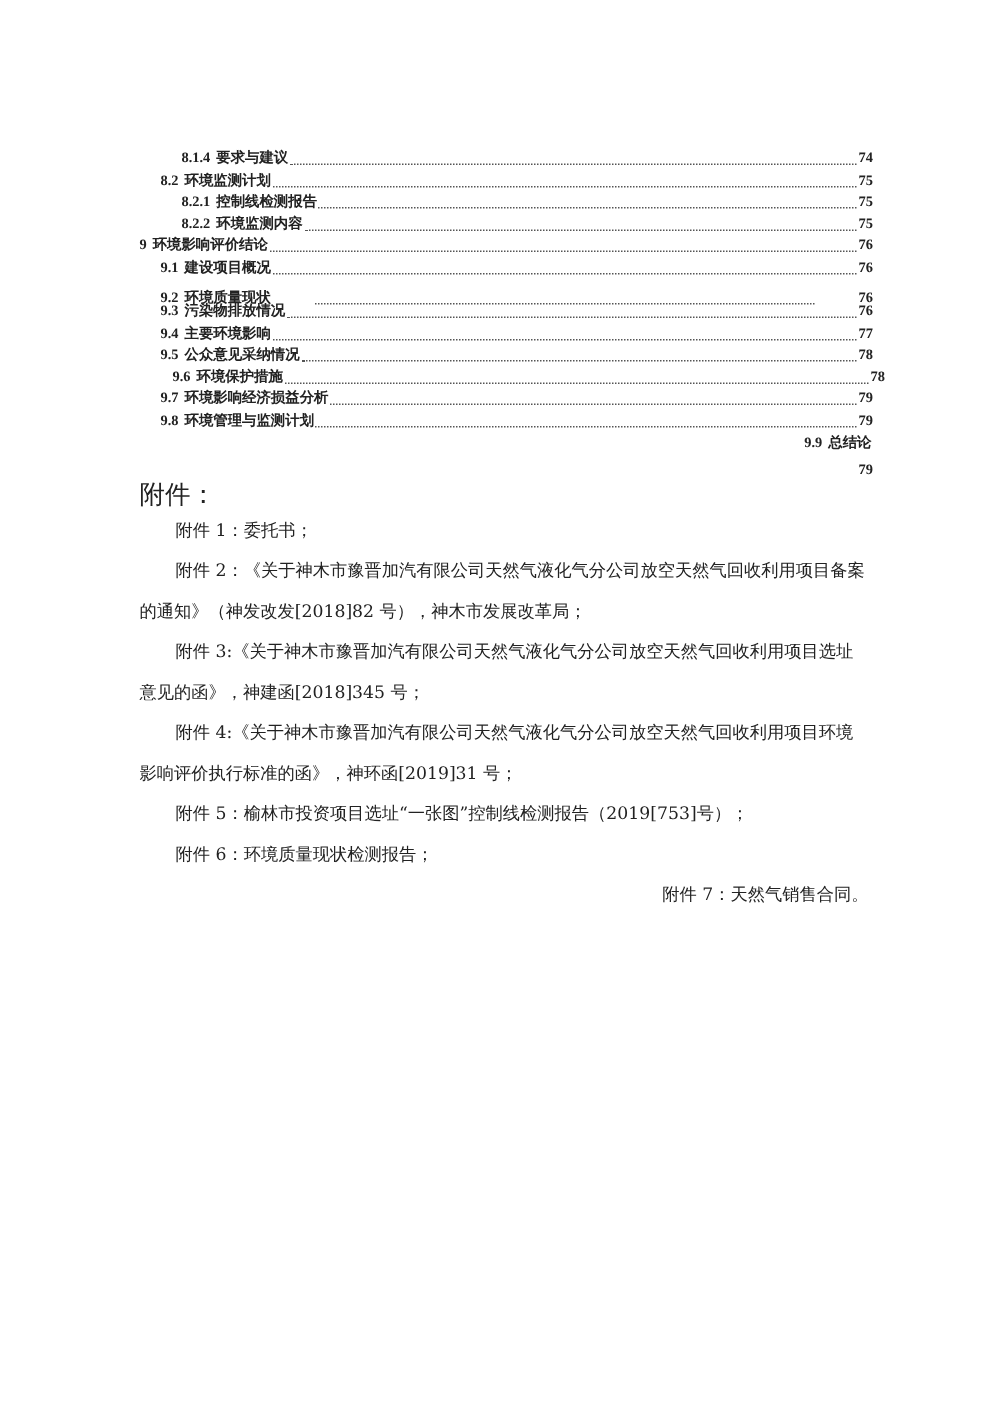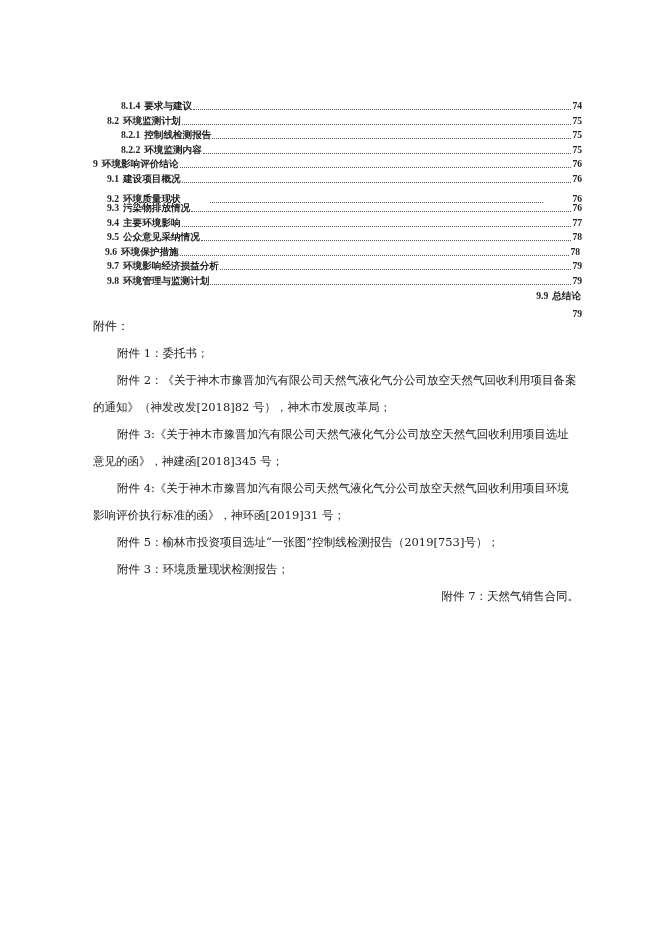--- a/index.html
+++ b/index.html
@@ -9,21 +9,21 @@
   .toc-row { position: absolute; height: 14px; display: flex; align-items: flex-end;
              font-size: 9.6px; line-height: 14px; white-space: nowrap; font-weight: bold; }
   .toc-row .lbl { flex: 0 0 auto; padding-right: 1px; }
   .toc-row .lvl-num { margin-right: 4px; }
   .toc-row .dots { flex: 1 1 auto; border-bottom: 1px dotted #555; height: 0; margin: 0 1px 3px 0; }
   .toc-row .pg { flex: 0 0 auto; }
   .l1 { font-family: "DejaVu Sans", "Liberation Sans", sans-serif; }
   .l2 { font-family: "DejaVu Sans", "Liberation Sans", sans-serif; }
   .l3 { font-family: "DejaVu Serif", "Liberation Serif", serif; }
   .num { font-family: "Liberation Serif", "DejaVu Serif", serif; }
-  .att-head { position: absolute; left: 93px; top: 318px; font-size: 12px; }
+  .att-head { position: absolute; left: 93px; top: 318px; font-size: 17px; }
   .para { position: absolute; left: 93px; width: 486px; font-size: 11.5px; line-height: 27px; }
   .para .indent { display: inline-block; width: 24px; }
 </style>
 </head>
 <body>
 
 <div class="toc">
 
   <div class="toc-row l3" style="left:121px; width:461px; top:0px;">
     <span class="lbl"><span class="num lvl-num">8.1.4</span><span>要求与建议</span></span>
@@ -68,21 +68,21 @@
   <div class="toc-row l2" style="left:107px; width:475px; top:116.8px;">
     <span class="lbl"><span class="num lvl-num">9.4</span><span>主要环境影响</span></span>
     <span class="dots"></span>
     <span class="pg num">77</span>
   </div>
   <div class="toc-row l2" style="left:107px; width:475px; top:131.4px;">
     <span class="lbl"><span class="num lvl-num">9.5</span><span>公众意见采纳情况</span></span>
     <span class="dots"></span>
     <span class="pg num">78</span>
   </div>
-  <div class="toc-row l2" style="left:105px; width:475px; top:146px;">
+  <div class="toc-row l2" style="left:115px; width:475px; top:146px;">
     <span class="lbl"><span class="num lvl-num">9.6</span><span>环境保护措施</span></span>
     <span class="dots"></span>
     <span class="pg num">78</span>
   </div>
   <div class="toc-row l2" style="left:107px; width:475px; top:160px;">
     <span class="lbl"><span class="num lvl-num">9.7</span><span>环境影响经济损益分析</span></span>
     <span class="dots"></span>
     <span class="pg num">79</span>
   </div>
   <div class="toc-row l2" style="left:107px; width:475px; top:175.2px;">
@@ -97,14 +97,14 @@
   </div>
 </div>
 
 <div class="att-head">附件：</div>
 
 <div class="para" style="top:340px;"><span class="indent"></span><span>附件 1：委托书；</span></div>
 <div class="para" style="top:367px;"><span class="indent"></span><span>附件 2：《关于神木市豫晋加汽有限公司天然气液化气分公司放空天然气回收利用项目备案的通知》（神发改发[2018]82 号），神木市发展改革局；</span></div>
 <div class="para" style="top:421px;"><span class="indent"></span><span>附件 3:《关于神木市豫晋加汽有限公司天然气液化气分公司放空天然气回收利用项目选址意见的函》，神建函[2018]345 号；</span></div>
 <div class="para" style="top:475px;"><span class="indent"></span><span>附件 4:《关于神木市豫晋加汽有限公司天然气液化气分公司放空天然气回收利用项目环境影响评价执行标准的函》，神环函[2019]31 号；</span></div>
 <div class="para" style="top:529px;"><span class="indent"></span><span>附件 5：榆林市投资项目选址“一张图”控制线检测报告（2019[753]号）；</span></div>
-<div class="para" style="top:556px;"><span class="indent"></span><span>附件 3：环境质量现状检测报告；</span></div>
+<div class="para" style="top:556px;"><span class="indent"></span><span>附件 6：环境质量现状检测报告；</span></div>
 <div class="para" style="top:583px;text-align:right;"><span class="indent"></span><span>附件 7：天然气销售合同。</span></div>
 
 </body></html>

